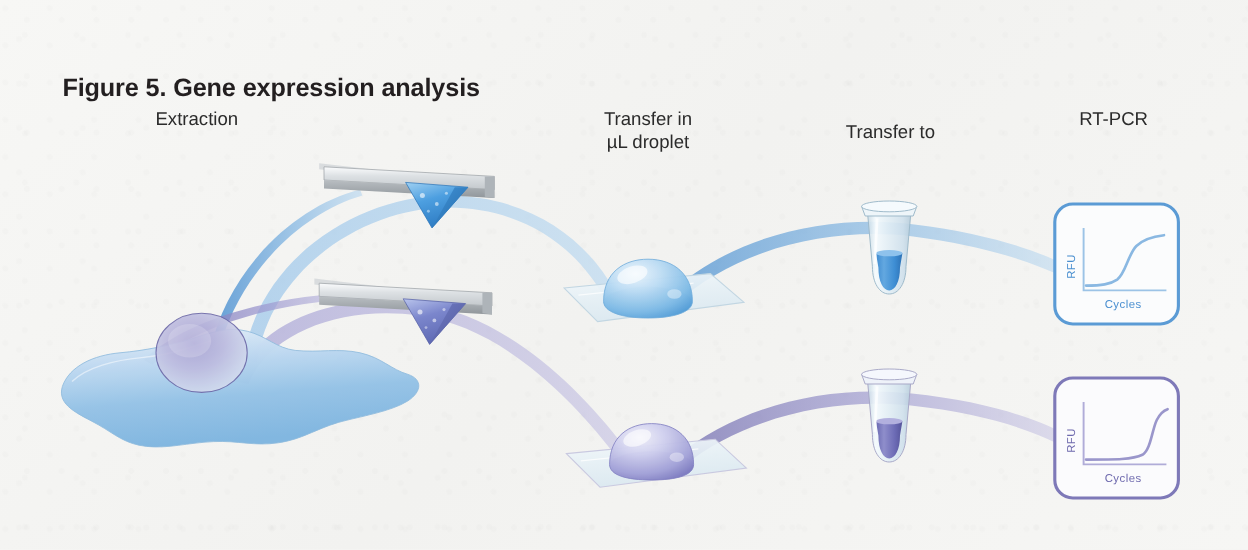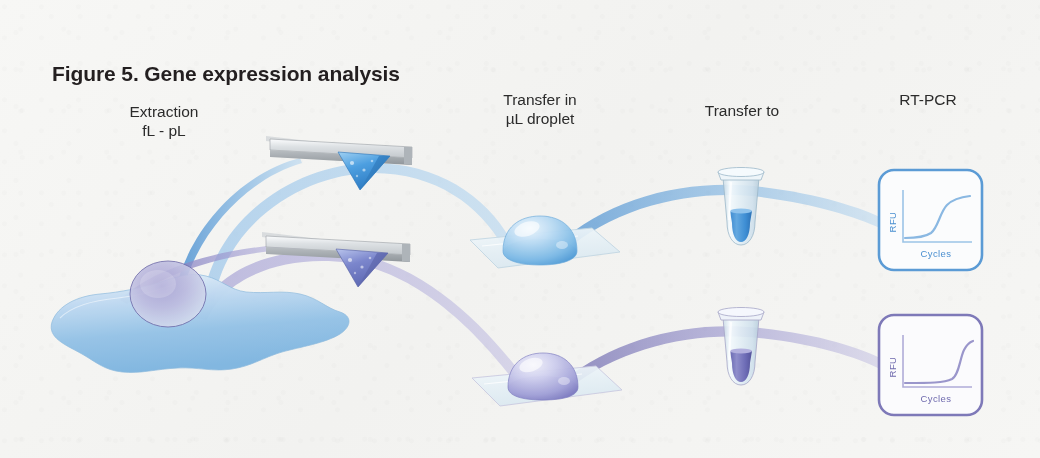--- a/index.html
+++ b/index.html
@@ -24,42 +24,41 @@
     position:absolute;left:52px;top:22px;
     font-size:21px;font-weight:bold;color:#231f20;
     letter-spacing:-0.1px;white-space:nowrap;margin-top:40px;
   }
   .stage-label{
     position:absolute;text-align:center;
     font-size:15.5px;color:#2b2b2b;line-height:19px;
     white-space:nowrap;
   }
   .stage-label .l2{display:block;}
-  #label-extraction{left:64px;top:90px;width:200px;margin-top:12px;}
+  #label-extraction{left:64px;top:90px;width:200px;}
   #label-release{left:440px;top:90px;width:200px;}
   #label-transfer{left:642px;top:90px;width:200px;margin-top:11px;}
   #label-rtpcr{left:828px;top:90px;width:200px;}
   #scene{position:absolute;left:0;top:0;width:1040px;height:458px;}
   .axis-text{
     font-family:"Liberation Sans", sans-serif;
     font-size:9.5px;letter-spacing:0.4px;
   }
 </style>
 </head>
 <body>
 
 <div id="figure-root">
 
   <div id="bg-texture"></div>
 
   <div id="figure-title">Figure 5. Gene expression analysis</div>
 
   <div class="stage-label" id="label-extraction">
     <span>Extraction</span>
-    <span class="l2">fL - pL</span>
   </div>
   <div class="stage-label" id="label-release">
     <span>Transfer in</span>
     <span class="l2">µL droplet</span>
   </div>
   <div class="stage-label" id="label-transfer">
     <span>Transfer to</span>
   </div>
   <div class="stage-label" id="label-rtpcr">
     <span>RT-PCR</span>

